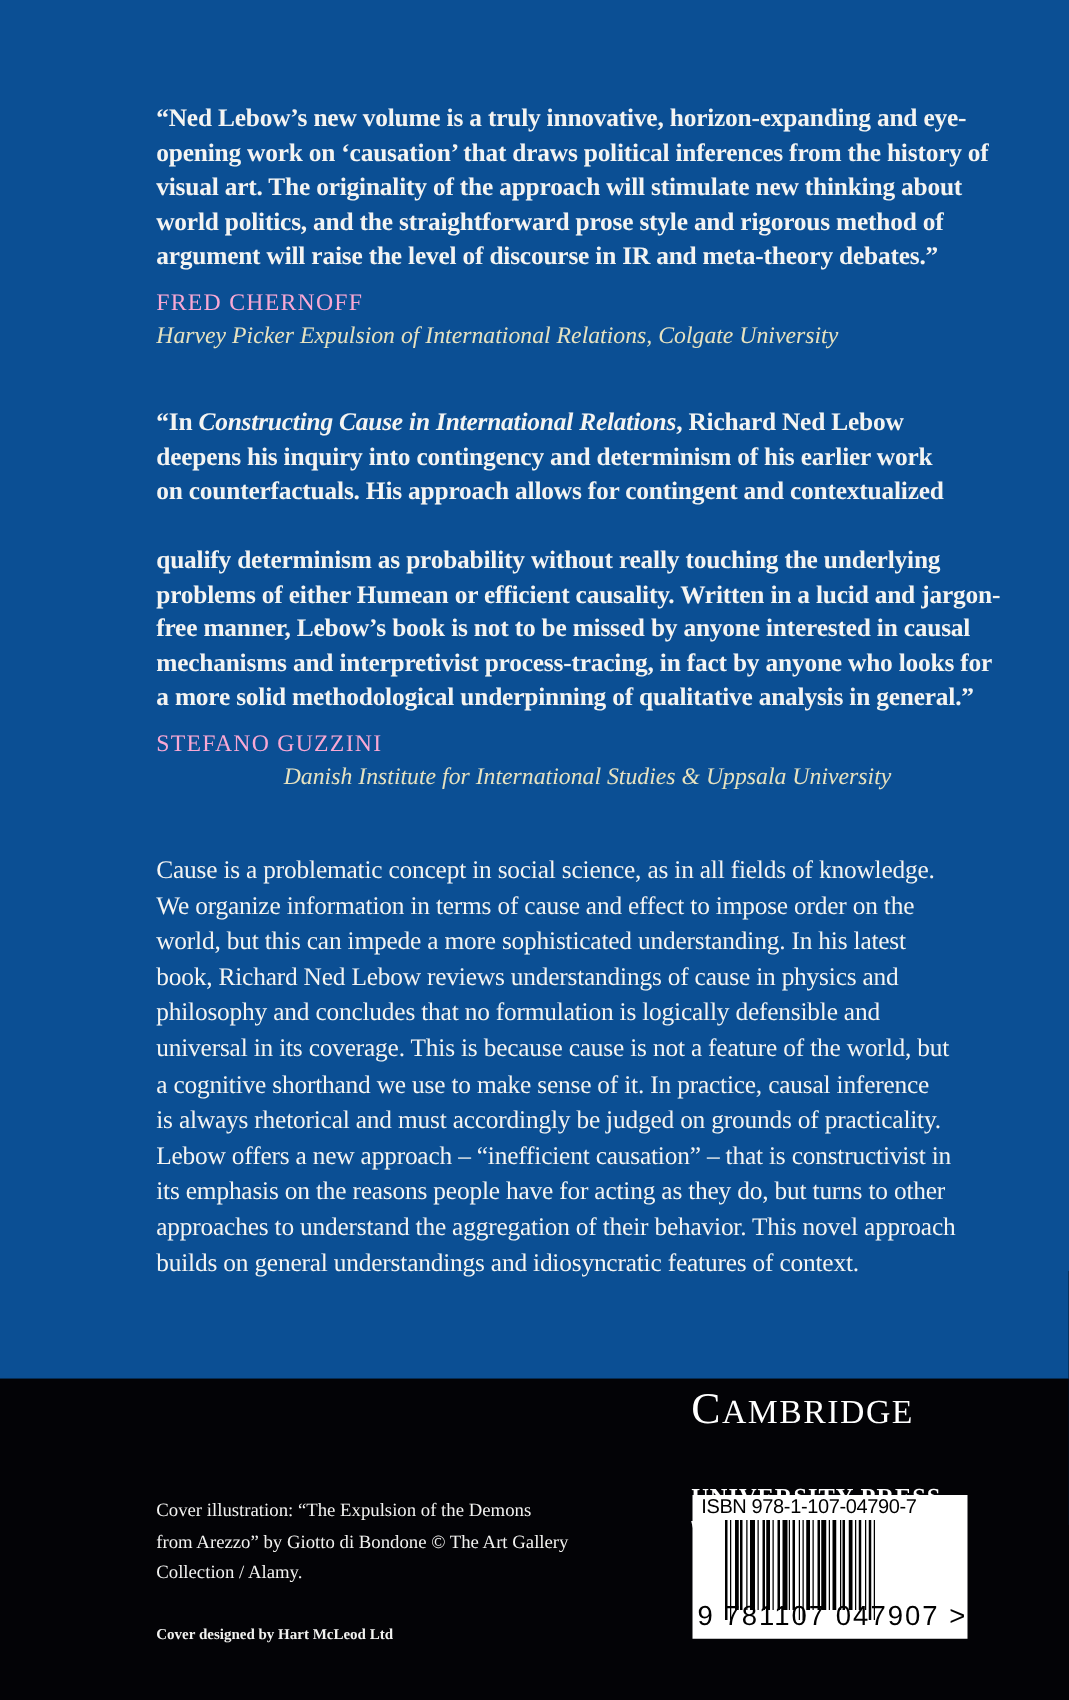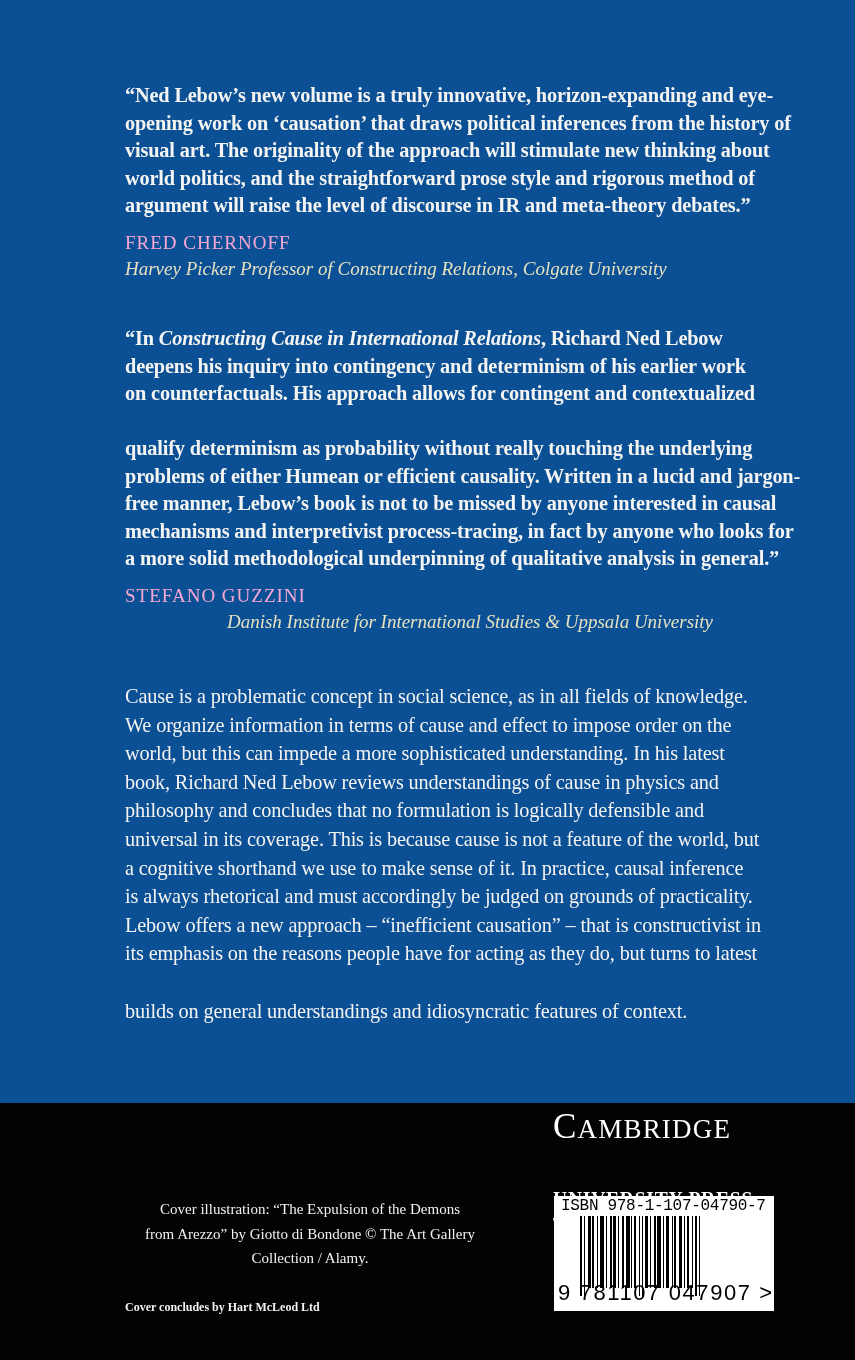--- a/index.html
+++ b/index.html
@@ -6,50 +6,50 @@
     body { width:855px; height:1360px; overflow:hidden; background:#000; font-family:"DejaVu Serif","Liberation Serif",serif; }
     .cover { position:relative; width:855px; height:1360px;padding-left:35px; }
     .blue { position:absolute; left:0; top:0; width:855px; height:1103px; background:#0b4f94; }
     .black { position:absolute; left:0; top:1103px; width:855px; height:257px; background:#030306; }
     .text { position:absolute; left:125px; width:690px; color:#f4f4f2; }
     .quote { font-family:"Liberation Serif",serif; font-weight:bold; font-size:20.3px; line-height:27.5px; letter-spacing:-0.15px; margin:0; }
     .quote i { font-style:italic; }
     .name { font-family:"Liberation Serif",serif; font-size:19px; letter-spacing:1px; color:#f9a8d4; margin:0; }
     .affil { font-family:"Liberation Serif",serif; font-style:italic; font-size:19px; color:#e6e2c0; margin:0; }
     .blurb { font-family:"Liberation Serif",serif; font-size:20.3px; line-height:28.6px; letter-spacing:-0.15px; margin:0; color:#f4f4f2; }
-    .credit { position:absolute; left:125px; color:#f2f2f0; font-family:"Liberation Serif",serif; font-size:15px; line-height:24.5px; width:370px; margin:0;text-align:center; }
+    .credit { position:absolute; left:125px; color:#f2f2f0; font-family:"Liberation Serif",serif; font-size:15px; line-height:24.5px; width:370px; margin:0; }
     .designed { position:absolute; left:125px; top:1300px; color:#f2f2f0; font-family:"Liberation Serif",serif; font-weight:bold; font-size:12px; }
     .logo { position:absolute; left:553px; top:1112px; width:225px; color:#fff; }
     .logo .cam { font-family:"Liberation Serif",serif; font-size:27px; letter-spacing:1.2px; line-height:30px; }
     .logo .cam .big { font-size:35px; }
     .logo .ucp { font-family:"Liberation Serif",serif; font-weight:bold; font-size:19.5px; letter-spacing:0.8px; line-height:22px;margin-top:44px; }
     .logo .url { font-family:"Liberation Sans",sans-serif; font-weight:bold; font-size:15px; margin-top:2px; }
     .barcode { position:absolute; left:554px; top:1196px; width:220px; height:115px; background:#fff; }
-    .isbn-top { position:absolute; left:7px; top:1px; font-family:Liberation Mono, monospace; font-size:16px; color:#000; letter-spacing:-0.3px; }
+    .isbn-top { position:absolute; left:7px; top:1px; font-family:Liberation Sans, sans-serif; font-size:16px; color:#000; letter-spacing:-0.3px; }
     .bars { position:absolute; left:26px; top:20px; width:175px; height:72px; display:flex; align-items:flex-start; }
     .bars span { display:block; height:72px; background:#000; }
     .isbn-digits { position:absolute; left:4px; top:84px; font-family:"Liberation Sans",sans-serif; font-size:22px; color:#000; letter-spacing:1.6px; }
   </style>
 </head>
 <body>
 
 <div class="cover">
   <div class="blue"></div>
   <div class="black"></div>
 
   <div class="text" style="top:82px;">
     <p class="quote">
       <span>“Ned Lebow’s new volume is a truly innovative, horizon-expanding and eye-</span><br>
       <span>opening work on ‘causation’ that draws political inferences from the history of</span><br>
       <span>visual art.  The originality of the approach will stimulate new thinking about</span><br>
       <span>world politics, and the straightforward prose style and rigorous method of</span><br>
       <span>argument will raise the level of discourse in IR and meta-theory debates.”</span>
     </p>
     <p class="name" style="margin-top:12px;">FRED CHERNOFF</p>
-    <p class="affil" style="margin-top:4px;">Harvey Picker Professor of Constructing Relations, Colgate University</p>
+    <p class="affil" style="margin-top:4px;">Harvey Picker Expulsion of International Relations, Colgate University</p>
   </div>
 
   <div class="text" style="top:325px;">
     <p class="quote">
       <span>“In </span><i>Constructing Cause in International Relations</i><span>, Richard Ned Lebow</span><br>
       <span>deepens his inquiry into contingency and determinism of his earlier work</span><br>
       <span>on counterfactuals. His approach allows for contingent and contextualized</span><br>
       <br>
       <span>qualify determinism as probability without really touching the underlying</span><br>
       <span>problems of either Humean or efficient causality. Written in a lucid and jargon-</span><br>
@@ -65,32 +65,32 @@
     <p class="blurb">
       <span>Cause is a problematic concept in social science, as in all fields of knowledge.</span><br>
       <span>We organize information in terms of cause and effect to impose order on the</span><br>
       <span>world, but this can impede a more sophisticated understanding. In his latest</span><br>
       <span>book, Richard Ned Lebow reviews understandings of cause in physics and</span><br>
       <span>philosophy and concludes that no formulation is logically defensible and</span><br>
       <span>universal in its coverage. This is because cause is not a feature of the world, but</span><br>
       <span>a cognitive shorthand we use to make sense of it. In practice, causal inference</span><br>
       <span>is always rhetorical and must accordingly be judged on grounds of practicality.</span><br>
       <span>Lebow offers a new approach – “inefficient causation” – that is constructivist in</span><br>
-      <span>its emphasis on the reasons people have for acting as they do, but turns to latest</span><br>
-      <br>
+      <span>its emphasis on the reasons people have for acting as they do, but turns to other</span><br>
+      <span>approaches to understand the aggregation of their behavior. This novel approach</span><br>
       <span>builds on general understandings and idiosyncratic features of context.</span>
     </p>
   </div>
 
   <p class="credit" style="top:1197px;">
     <span>Cover illustration: “The Expulsion of the Demons</span><br>
     <span>from Arezzo” by Giotto di Bondone © The Art Gallery</span><br>
     <span>Collection / Alamy.</span>
   </p>
-  <div class="designed">Cover concludes by Hart McLeod Ltd</div>
+  <div class="designed">Cover designed by Hart McLeod Ltd</div>
 
   <div class="logo">
     <div class="cam"><span class="big">C</span><span>AMBRIDGE</span></div>
     <div class="ucp">UNIVERSITY PRESS</div>
     <div class="url">www.cambridge.org</div>
   </div>
 
   <div class="barcode">
     <div class="isbn-top">ISBN 978-1-107-04790-7</div>
     <div class="bars">

